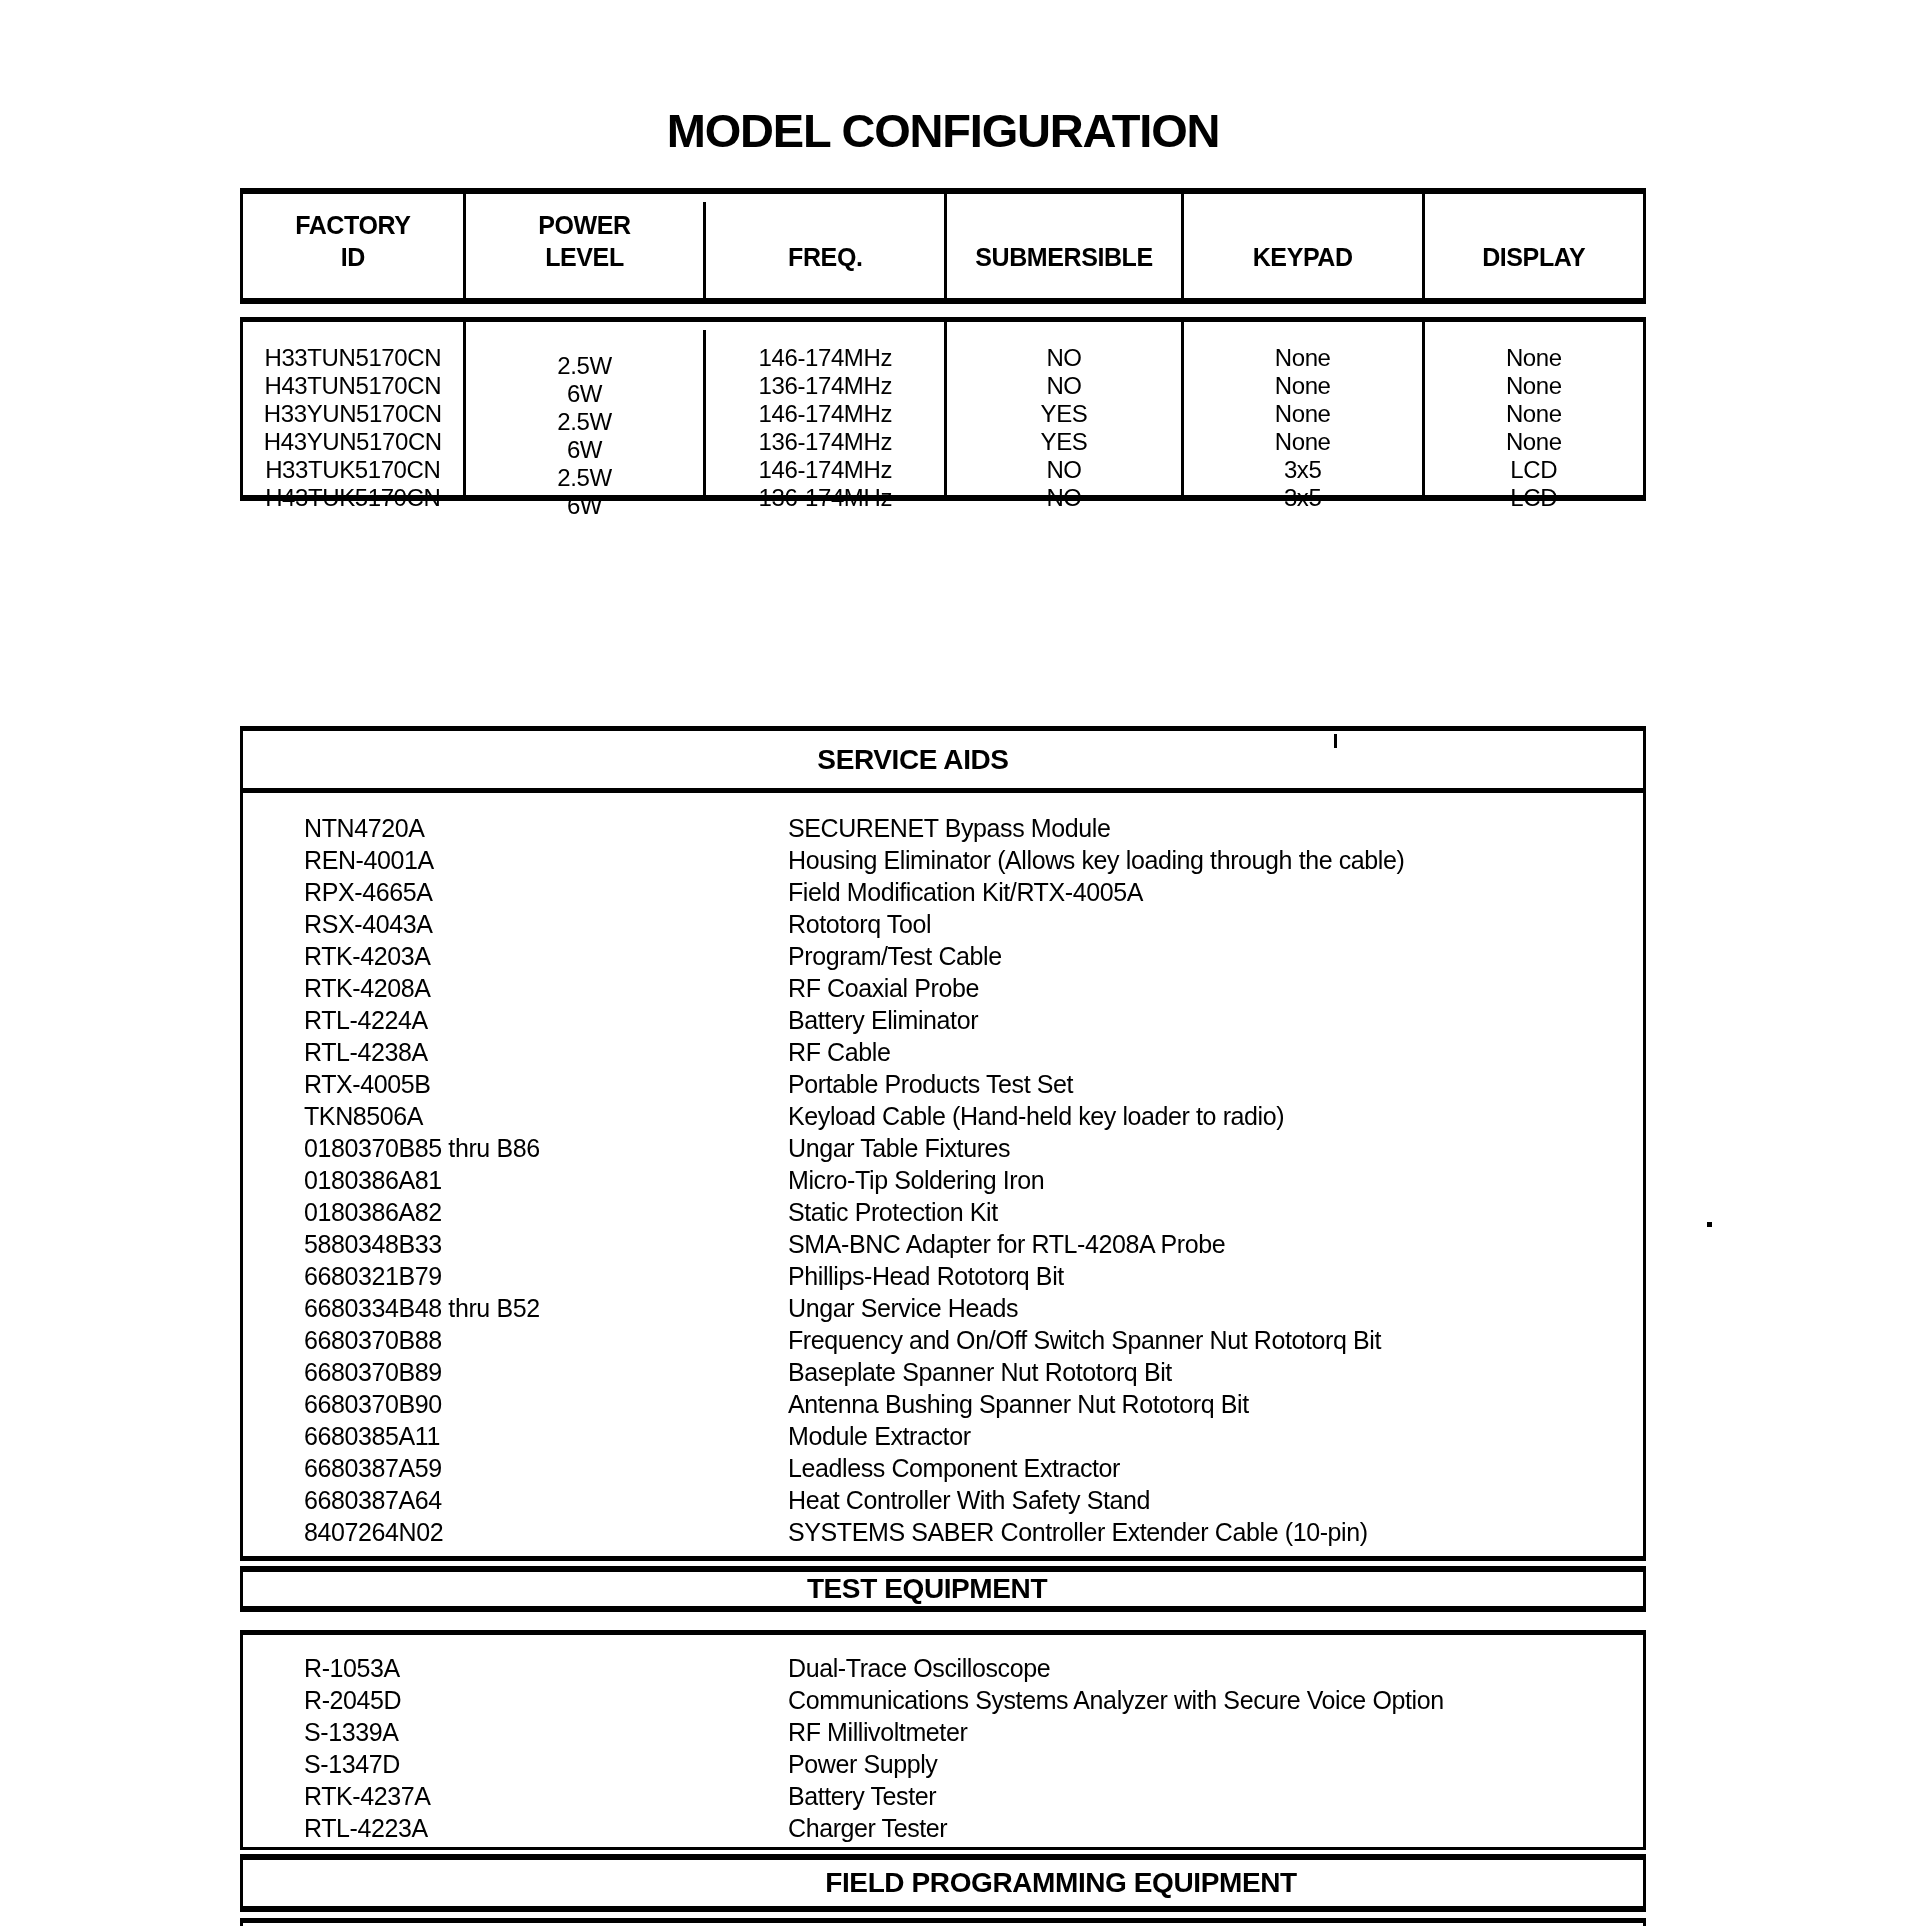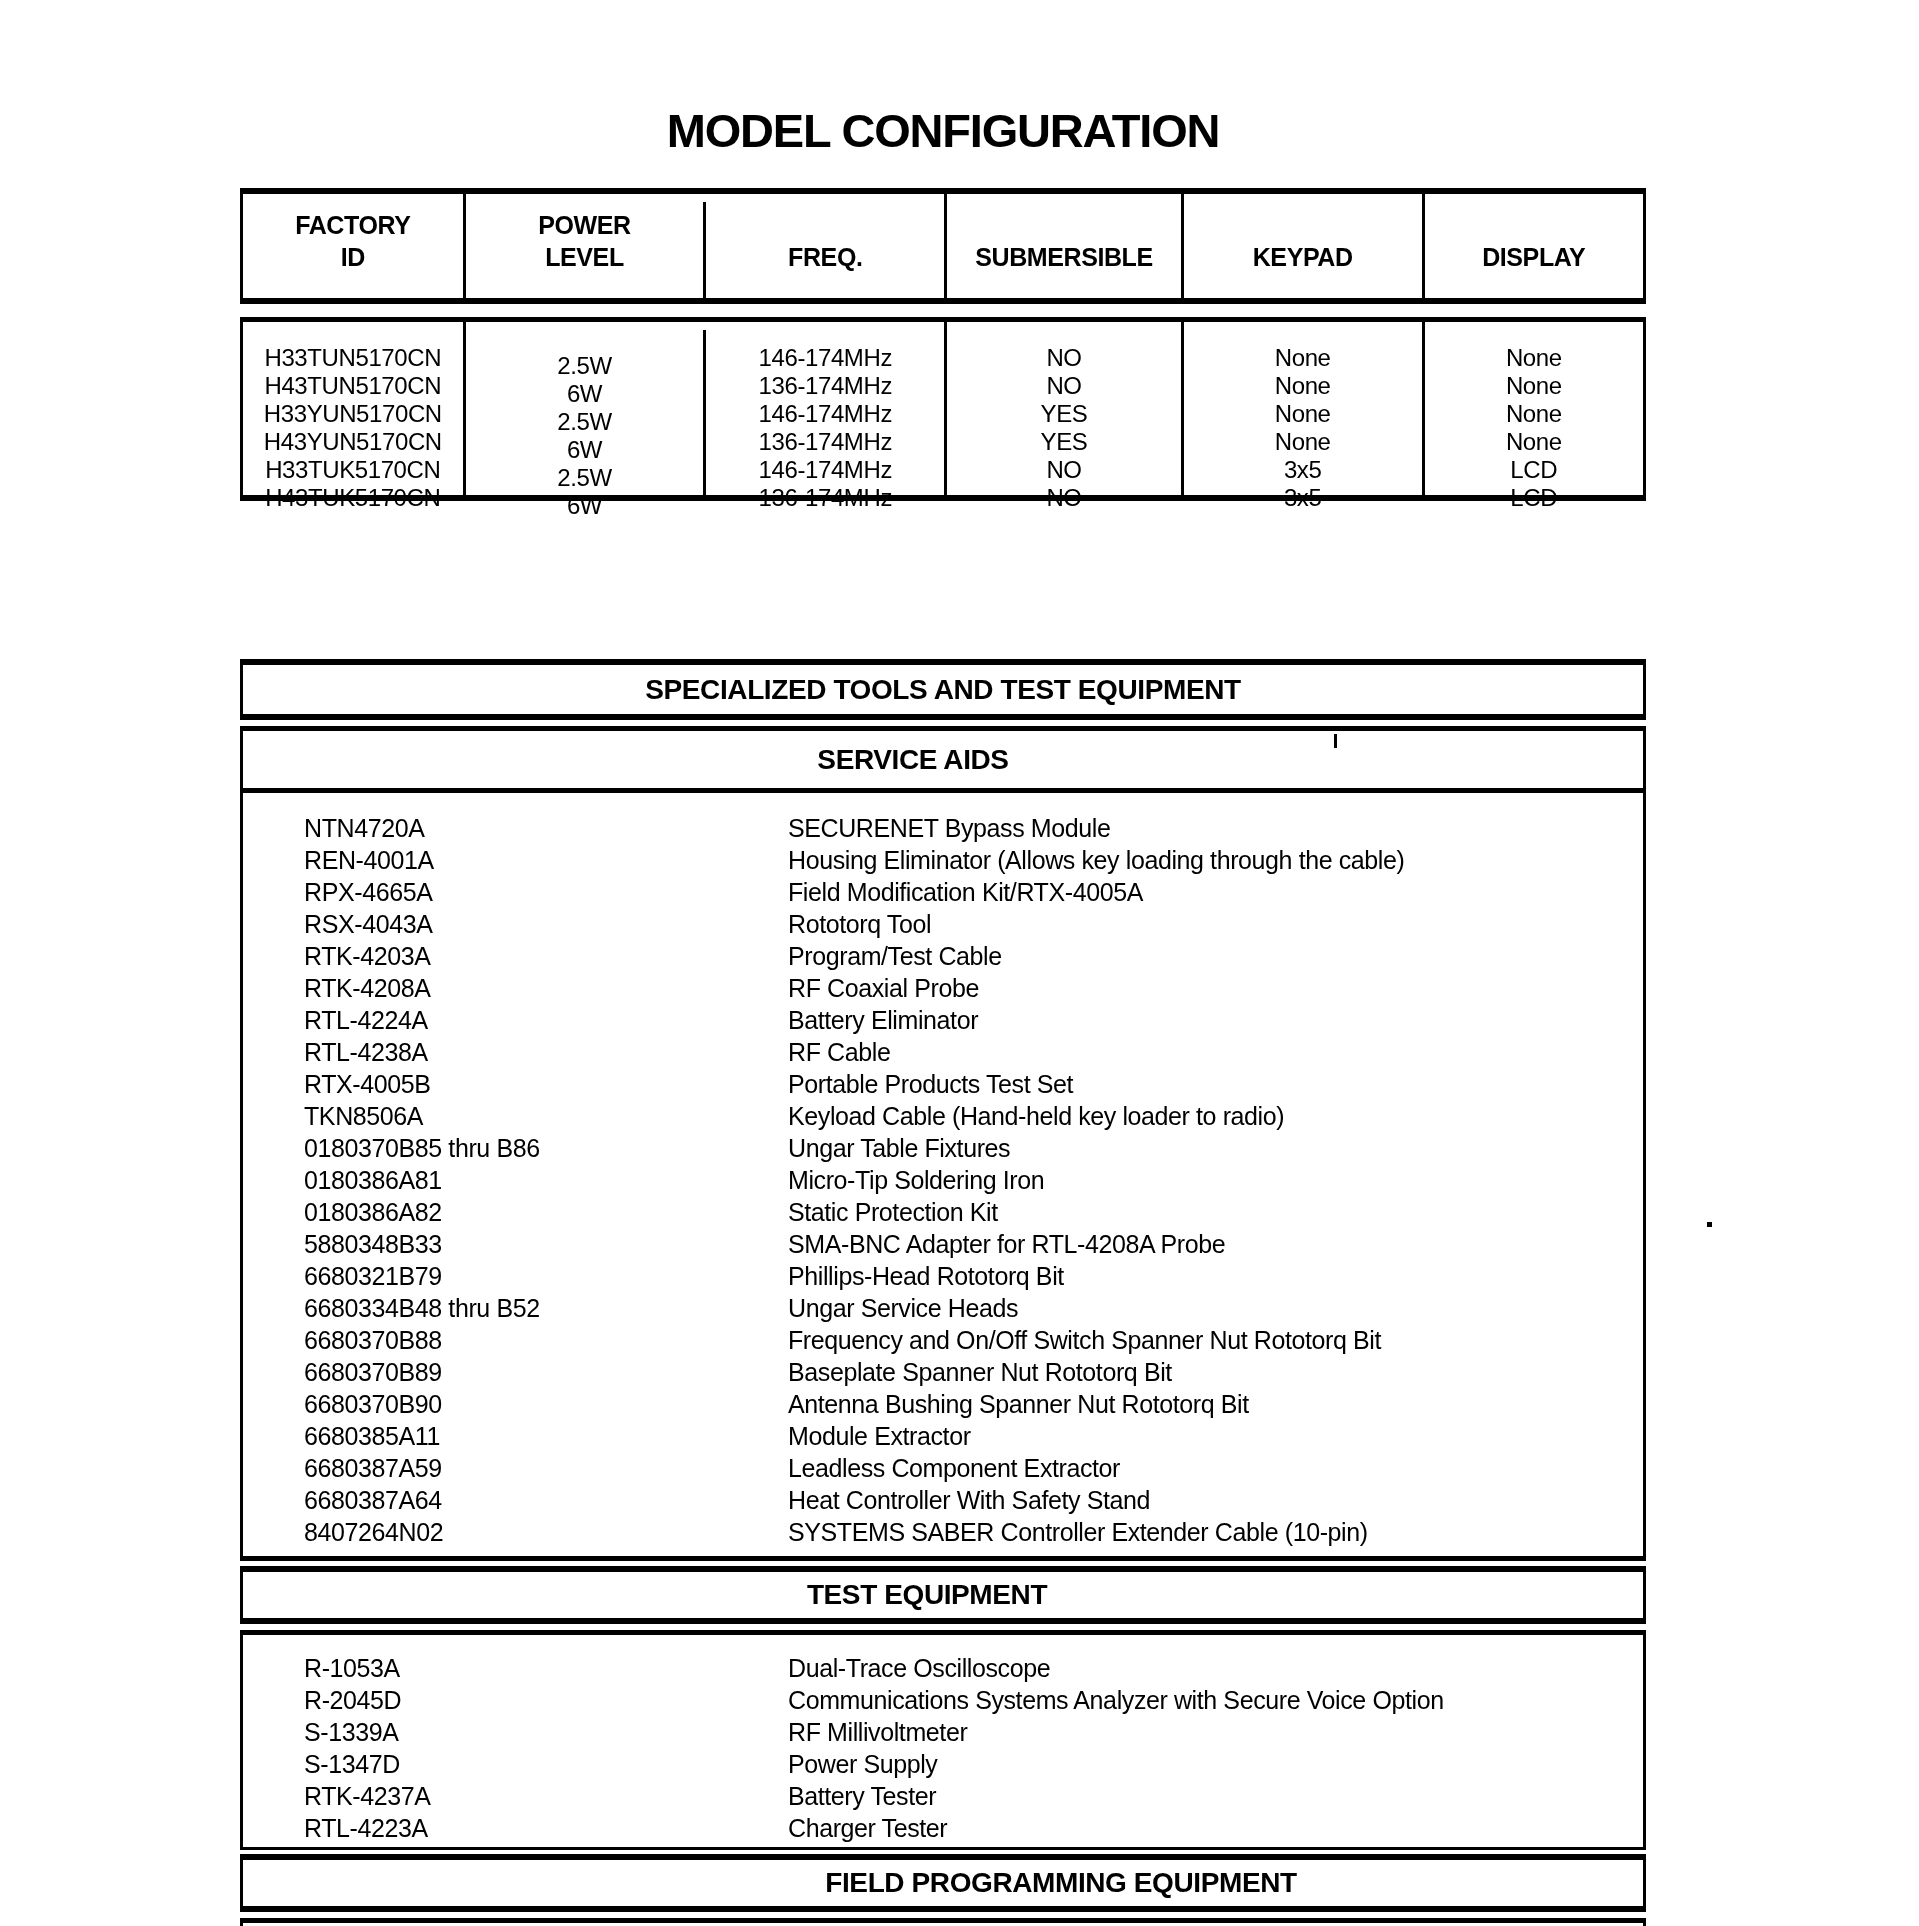--- a/index.html
+++ b/index.html
@@ -36,21 +36,21 @@
   .mt-val { line-height:28px; font-size:24px; }
   .c0{ flex:0 0 15.9%; width:15.9%; } .c1{ flex:0 0 17.2%; width:17.2%;margin-top:8px; }
   .c2{ flex:0 0 17.2%; width:17.2%; } .c3{ flex:0 0 16.9%; width:16.9%; }
   .c4{ flex:0 0 17.2%; width:17.2%; } .c5{ flex:0 0 15.6%; width:15.6%; border-right:none; }
 
   
   .band { display:flex; align-items:center; justify-content:center; font-size:28px; font-weight:bold; letter-spacing:-0.4px; }
   .specialized { left:240px; top:659px; width:1406px; height:61px; }
   .svc-box  { left:240px; top:726px; width:1406px; height:835px; border-top-width:5.4px; border-bottom-width:5.4px; }
   .svc-band { position:relative; height:57px; border-bottom:5.4px solid #000; display:flex; align-items:center; justify-content:center; font-size:28px; font-weight:bold; }
-  .te-band  { left:240px; top:1566px; width:1406px; height:58px; }
+  .te-band  { left:240px; top:1566px; width:1406px; height:46px; }
   .te-list  { left:240px; top:1630px; width:1406px; height:220px; border-top-width:5.4px; }
   .fp-band  { left:240px; top:1854px; width:1406px; height:58px; }
   .fp-list  { left:240px; top:1918px; width:1406px; height:278px; border-top-width:5.4px; }
 
   .shift-l77 { position:relative; left:-30px; }
   .shift-l42 { position:relative; left:-16px; }
   .shift-r306{ position:relative; left:118px;text-align:right; }
 
   
   .plist { padding:18.5px 0 0 61px; font-size:25px; line-height:32px; }
@@ -137,23 +137,20 @@
       <div class="mt-col c5">
         <div class="mt-val">None</div>
         <div class="mt-val">None</div>
         <div class="mt-val">None</div>
         <div class="mt-val">None</div>
         <div class="mt-val">LCD</div>
         <div class="mt-val">LCD</div>
       </div>
     </div>
 
-  <div class="box thickTB band specialized">
-    <span>SPECIALIZED TOOLS AND TEST EQUIPMENT</span>
-  </div>
 
   <div class="box svc-box">
     <div class="svc-band">
       <span class="shift-l77">SERVICE AIDS</span>
     </div>
     <div class="plist">
         <div class="pl-row"><span class="pl-part">NTN4720A</span><span class="pl-desc"><div>SECURENET Bypass Module</div></span></div>
         <div class="pl-row"><span class="pl-part">REN-4001A</span><span class="pl-desc"><div>Housing Eliminator (Allows key loading through the cable)</div></span></div>
         <div class="pl-row"><span class="pl-part">RPX-4665A</span><span class="pl-desc"><div>Field Modification Kit/RTX-4005A</div></span></div>
         <div class="pl-row"><span class="pl-part">RSX-4043A</span><span class="pl-desc"><div>Rototorq Tool</div></span></div>

